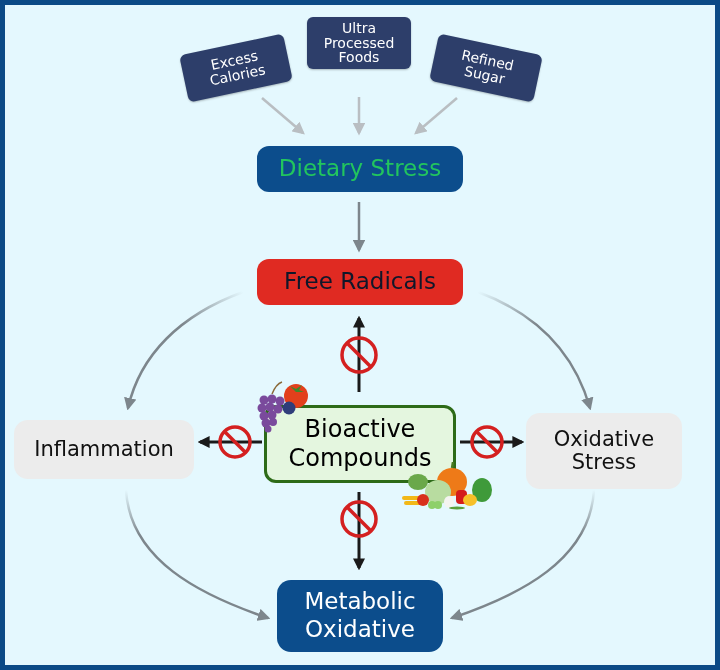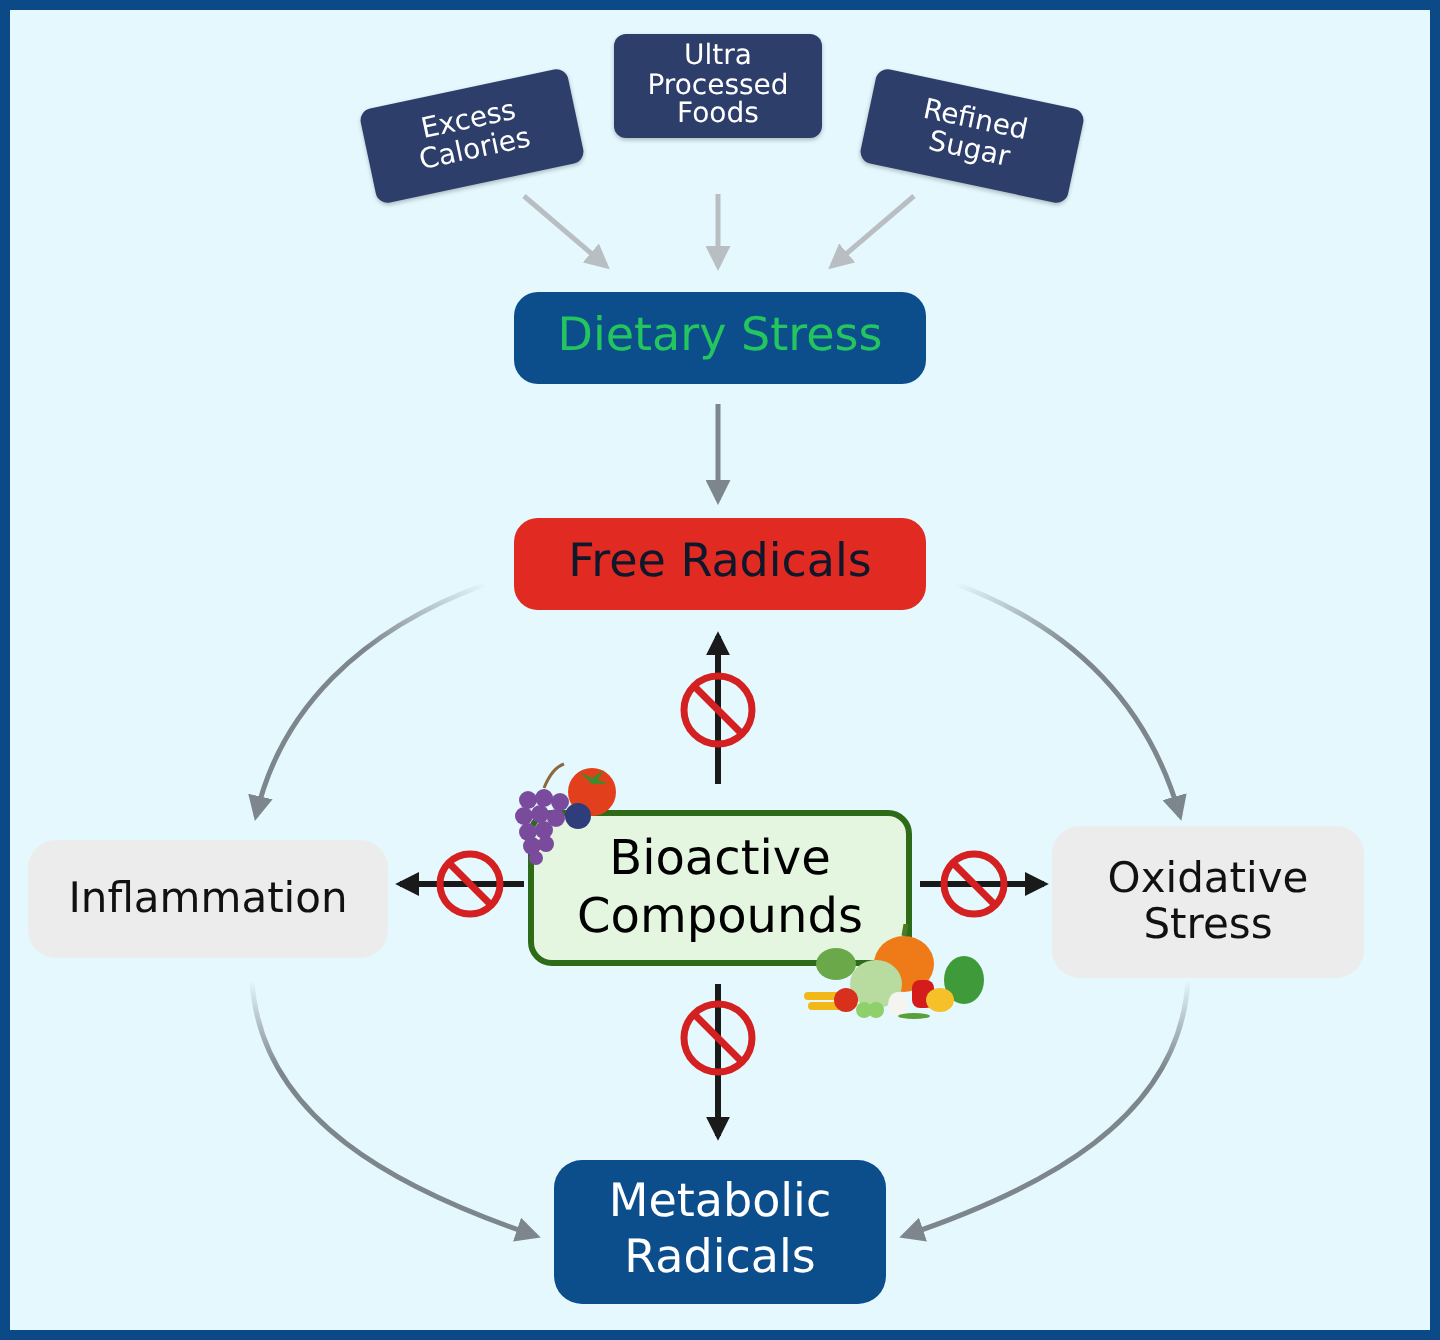--- a/index.html
+++ b/index.html
@@ -140,21 +140,21 @@
 Stress</span>
 </div>
 
 <div class="node bioactive" style="left:264px;top:405px;width:192px;height:78px;">
   <span style="white-space:pre-line;">Bioactive
 Compounds</span>
 </div>
 
 <div class="node outcome" style="left:277px;top:580px;width:166px;height:72px;">
   <span style="white-space:pre-line;">Metabolic
-Radicals</span>
+Oxidative</span>
 </div>
 
 <svg style="position:absolute;left:254px;top:380px;width:60px;height:54px;" viewBox="0 0 60 54">
   <path d="M18,14 Q22,4 28,2" stroke="#8a6a3a" stroke-width="1.5" fill="none"></path>
   <circle cx="42" cy="16" r="12" fill="#e2401c"></circle>
   <path d="M36,6 L42,9 L48,5 L45,10 L50,12 L42,12 Z" fill="#3f8a2a"></path>
   <g fill="#7a4a9c">
     <circle cx="10" cy="20" r="4.5"></circle>
       <circle cx="18" cy="19" r="4.5"></circle>
       <circle cx="26" cy="21" r="4.5"></circle>

